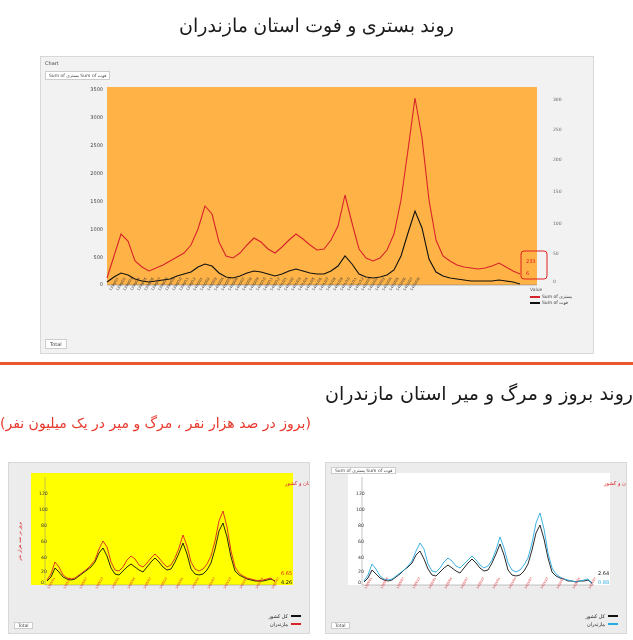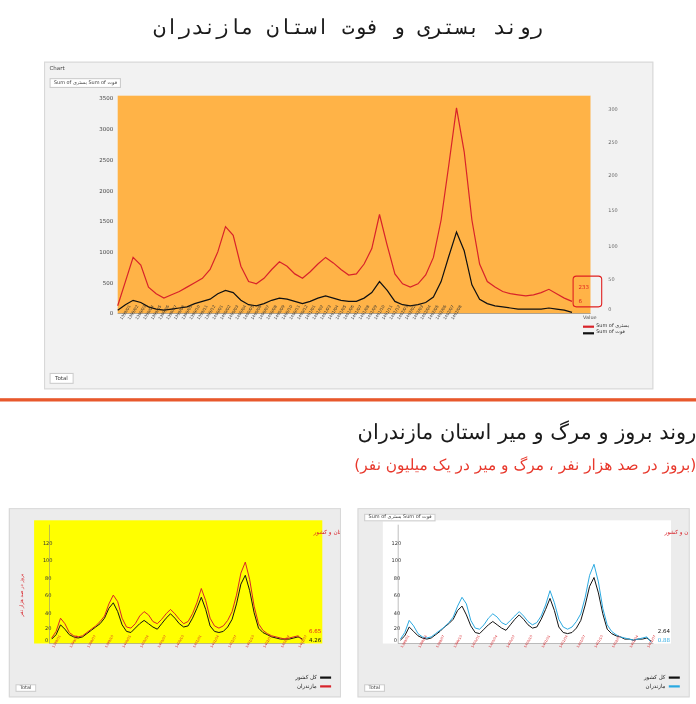--- a/index.html
+++ b/index.html
@@ -7,35 +7,35 @@
     width:633px;height:640px;
     background:#ffffff;
     font-family:"DejaVu Sans", sans-serif;
     overflow:hidden;
     position:relative;
   }
   .title1{
     position:absolute;left:0;top:14px;width:633px;
     text-align:center;
     font-size:19px;color:#1a1a1a;direction:rtl;
-    font-family:Liberation Mono, monospace;
+    font-family:Liberation Sans, sans-serif;
   }
   .panel1{
     position:absolute;left:40px;top:56px;width:552px;height:296px;
     background:#f2f2f2;border:1px solid #d8d8d8;
   }
   .divider{
     position:absolute;left:0;top:362px;width:633px;height:3px;background:#e8582c;
   }
   .title2{
     position:absolute;left:0;top:382px;width:633px;text-align:right;
     font-size:19px;color:#1a1a1a;direction:rtl;
   }
   .subtitle2{
-    position:absolute;left:0;top:415px;width:633px;text-align:right;
+    position:absolute;left:0;top:415px;width:633px;text-align:left;
     font-size:14px;color:#e8382c;direction:rtl;
   }
   .panel2{
     position:absolute;left:8px;top:462px;width:300px;height:170px;
     background:#ececec;border:1px solid #d8d8d8;
   }
   .panel3{
     position:absolute;left:325px;top:462px;width:300px;height:170px;
     background:#ececec;border:1px solid #d8d8d8;
   }

